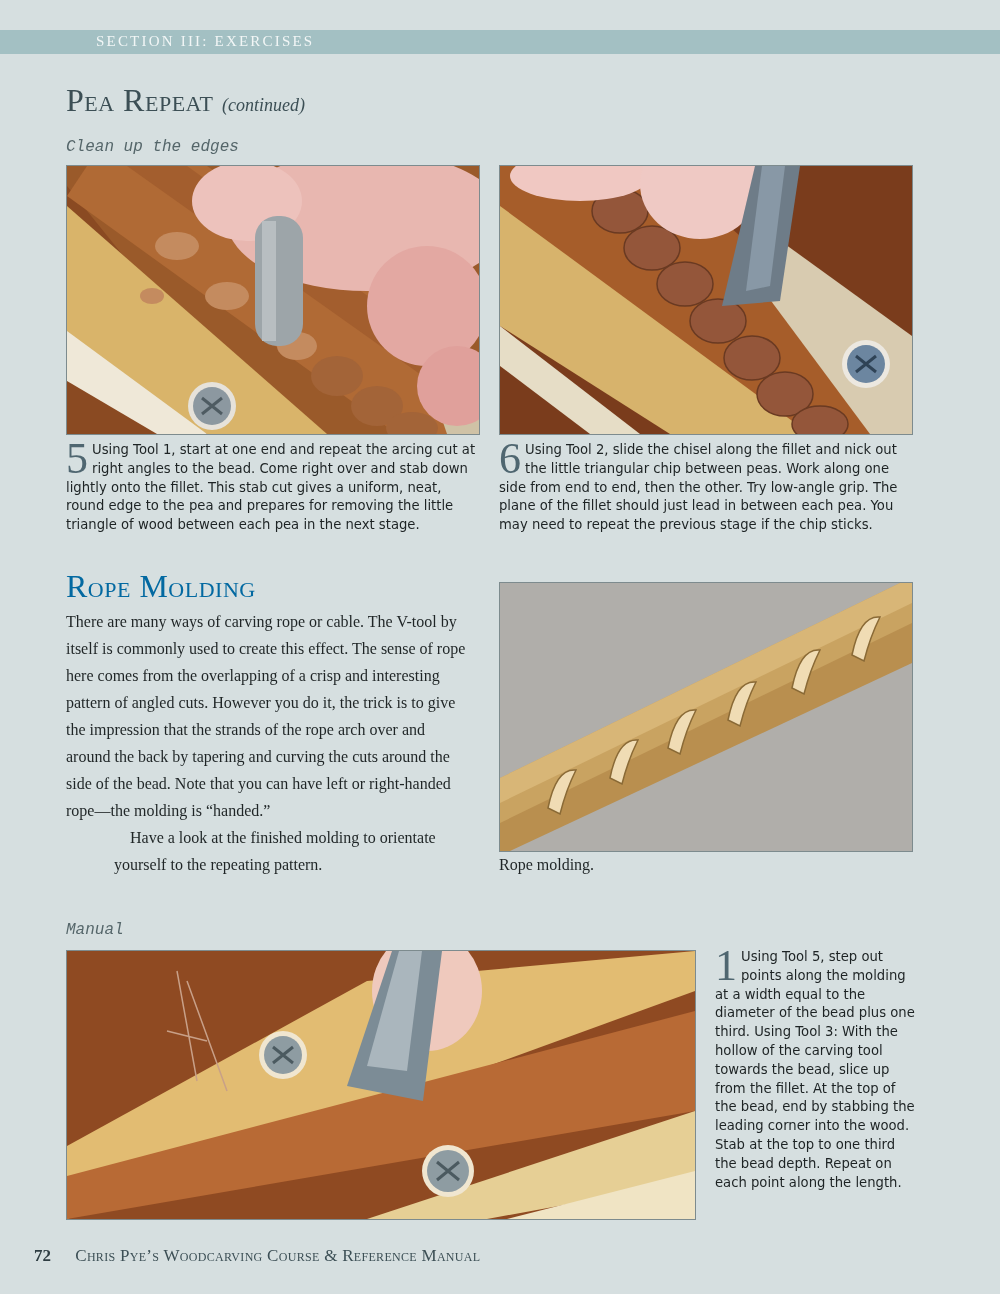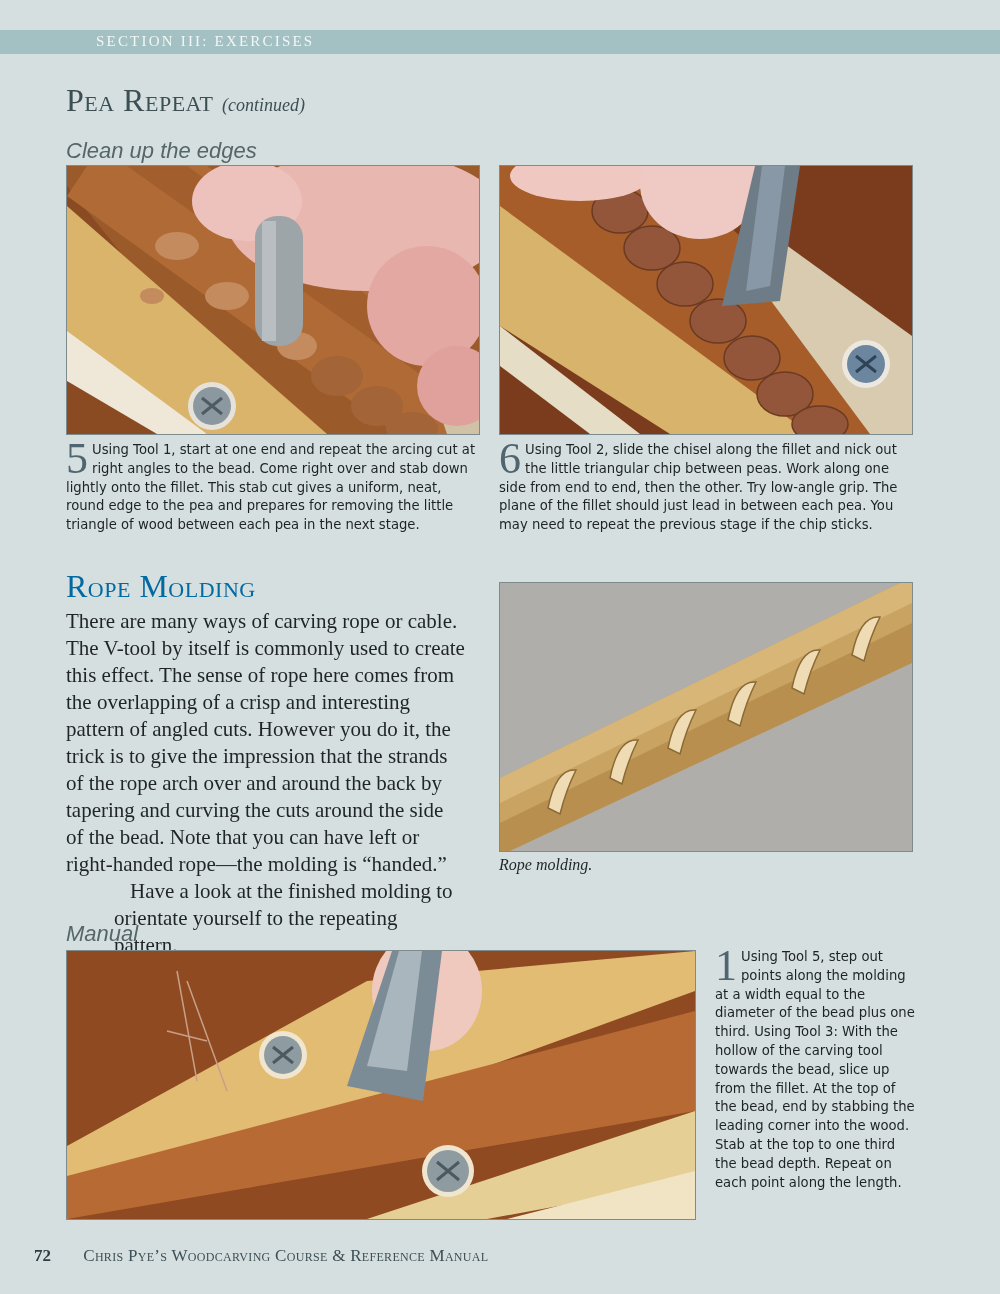--- a/index.html
+++ b/index.html
@@ -19,54 +19,54 @@
     font-family: "Liberation Serif", serif;
     margin-left: 36px;
   }
   .title {
     position: absolute; left: 66px; top: 82px;
     font-size: 32px; color: #3c4f55; font-variant: small-caps; letter-spacing: 0.5px;
     font-family: "Liberation Serif", serif;
   }
   .title .cont { font-style: italic; font-variant: normal; font-size: 18px; letter-spacing: 0; }
   .subhead {
-    position: absolute; font-style: italic; color: #55666a; font-size: 22px;
-    font-family: Liberation Sans, sans-serif;
+    position: absolute; font-style: italic; color: #55666a; font-size: 16px;
+    font-family: Liberation Mono, monospace;
   }
   .photo {
     position: absolute; border: 1px solid #7d8b8e; overflow: hidden;
   }
   .photo svg { display: block; width: 100%; height: 100%; }
   .step {
     position: absolute; font-family: "DejaVu Sans", "Liberation Sans", sans-serif;
     font-size: 13.2px; line-height: 18.8px; color: #1d2324;
   }
   .step .num {
     float: left; font-family: "Liberation Serif", serif; font-size: 44px;
     line-height: 34px; color: #4f6670; margin: 1px 4px -4px 0;
   }
   .rope-title {
     position: absolute; left: 66px; top: 568px;
     font-size: 32px; color: #0369a1; font-variant: small-caps; letter-spacing: 0.5px;
   }
   .body-text {
     position: absolute; left: 66px; top: 608px; width: 400px;
-    font-size: 21px; line-height: 27px; color: #1f2526;
+    font-size: 16px; line-height: 27px; color: #1f2526;
     font-family: "Liberation Serif", serif;
   }
   .body-text p { margin: 0; }
   .body-text p.indent { text-indent: 16px; margin-left: 48px; }
   .caption {
-    position: absolute; left: 499px; top: 856px; font-style: italic; font-size: 16px;
+    position: absolute; left: 499px; top: 856px; font-size: 16px;
     color: #1f2526;
   }
   .footer {
     position: absolute; left: 34px; top: 1246px; font-size: 17px; color: #3c4f55;
   }
-  .footer .pg { font-weight: bold; color: #2e3d42; margin-right: 28px; }
+  .footer .pg { font-weight: bold; color: #2e3d42; margin-right: 20px; }
   .footer .book { font-variant: small-caps; letter-spacing: 0.3px; }
 </style>
 </head>
 <body>
 
 <div class="section-bar">
   <span>SECTION III: EXERCISES</span>
 </div>
 
 <div class="title">

